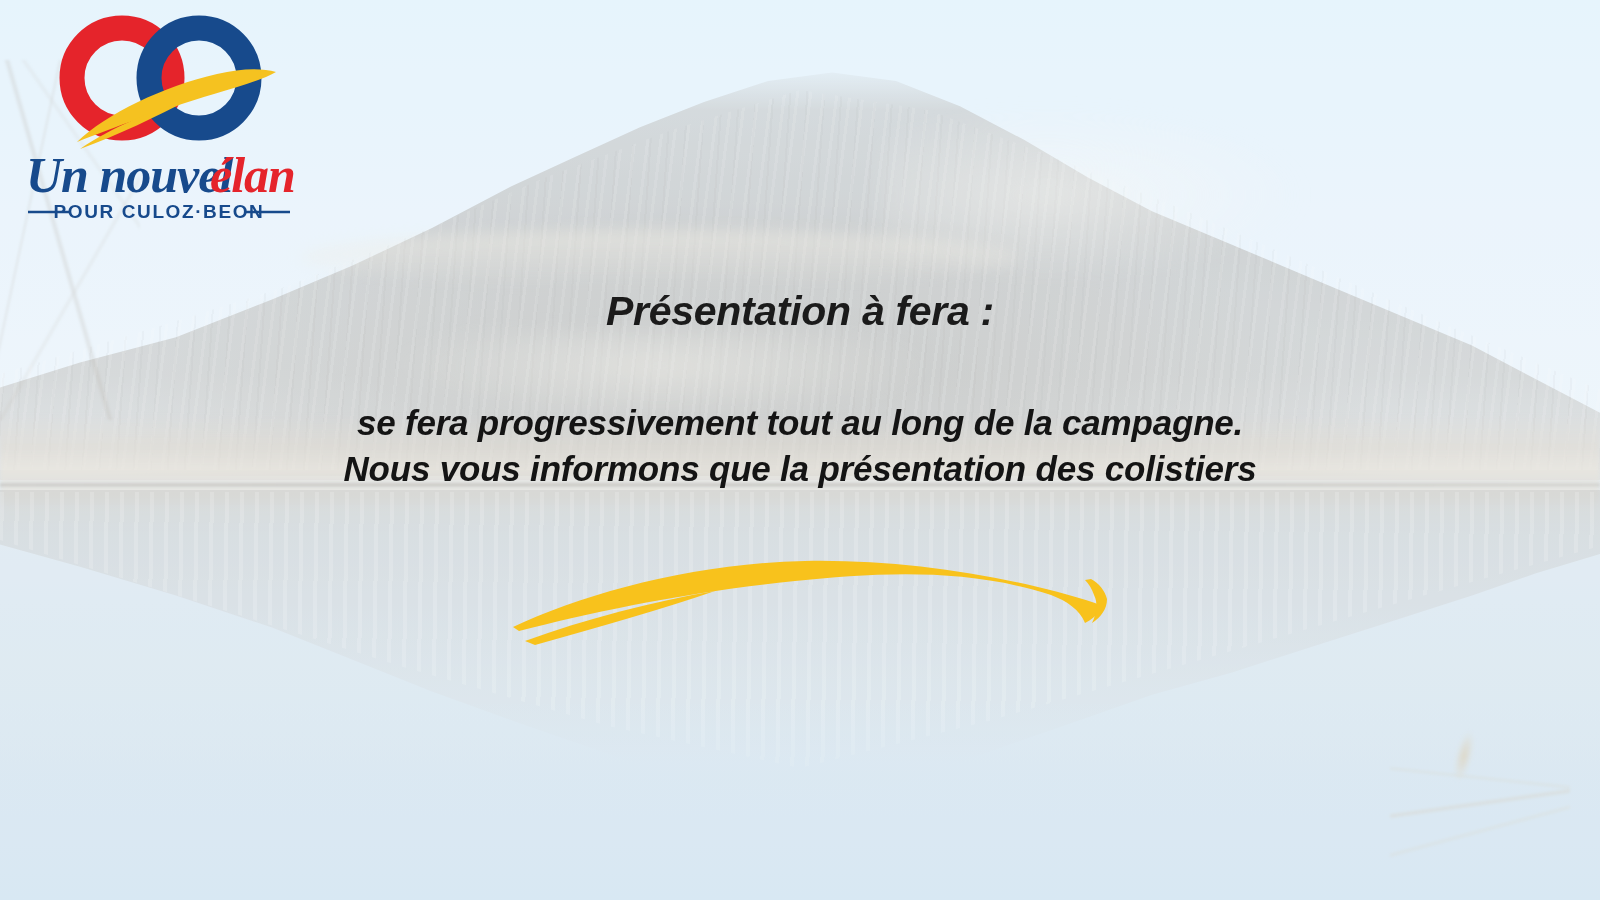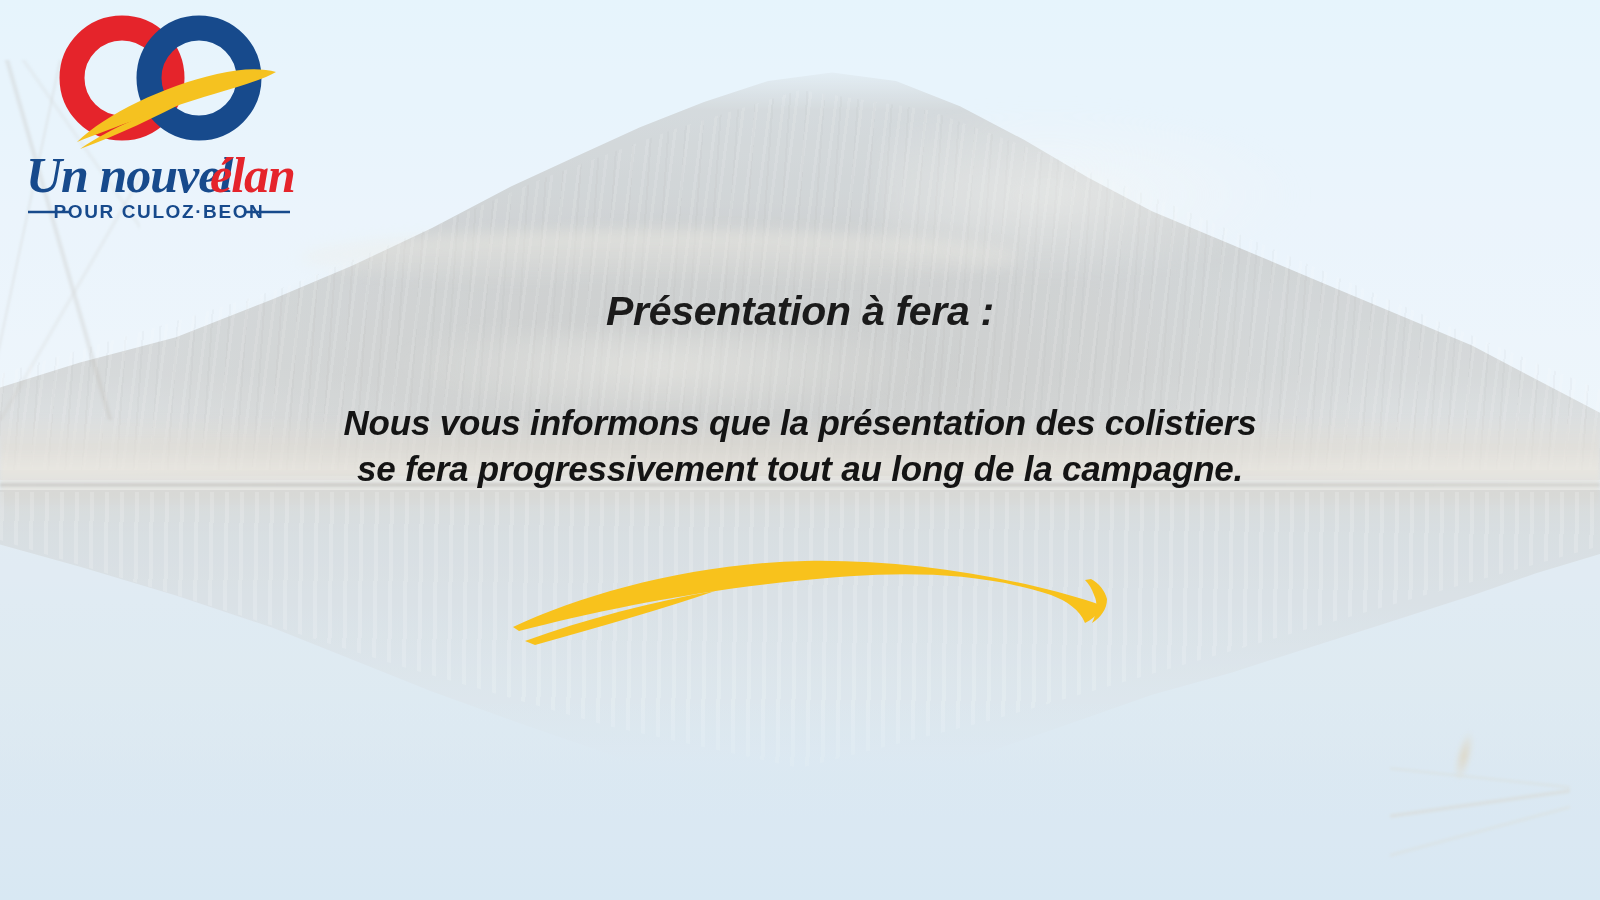--- a/index.html
+++ b/index.html
@@ -213,22 +213,22 @@
 
       <line x1="14" y1="206" x2="56" y2="206" stroke="#174A8C" stroke-width="2.6"></line>
       <line x1="232" y1="206" x2="276" y2="206" stroke="#174A8C" stroke-width="2.6"></line>
       <text x="145" y="212" text-anchor="middle" font-family="'Liberation Sans', sans-serif" font-size="19" font-weight="bold" fill="#174A8C" letter-spacing="1.6">POUR CULOZ·BEON</text>
     </svg>
   </div>
 
   <div class="headline">Présentation à fera :</div>
 
   <div class="body-text">
+    <span class="ln">se fera progressivement tout au long de la campagne.</span>
     <span class="ln">Nous vous informons que la présentation des colistiers</span>
-    <span class="ln">se fera progressivement tout au long de la campagne.</span>
   </div>
 
   <div class="swoosh">
     <svg viewBox="0 0 650 110" xmlns="http://www.w3.org/2000/svg">
 
       <path d="M18 92
                C 90 58, 200 28, 310 26
                C 410 24, 520 42, 600 68
                C 606 70, 608 72, 606 75
                C 602 80, 596 85, 590 88

